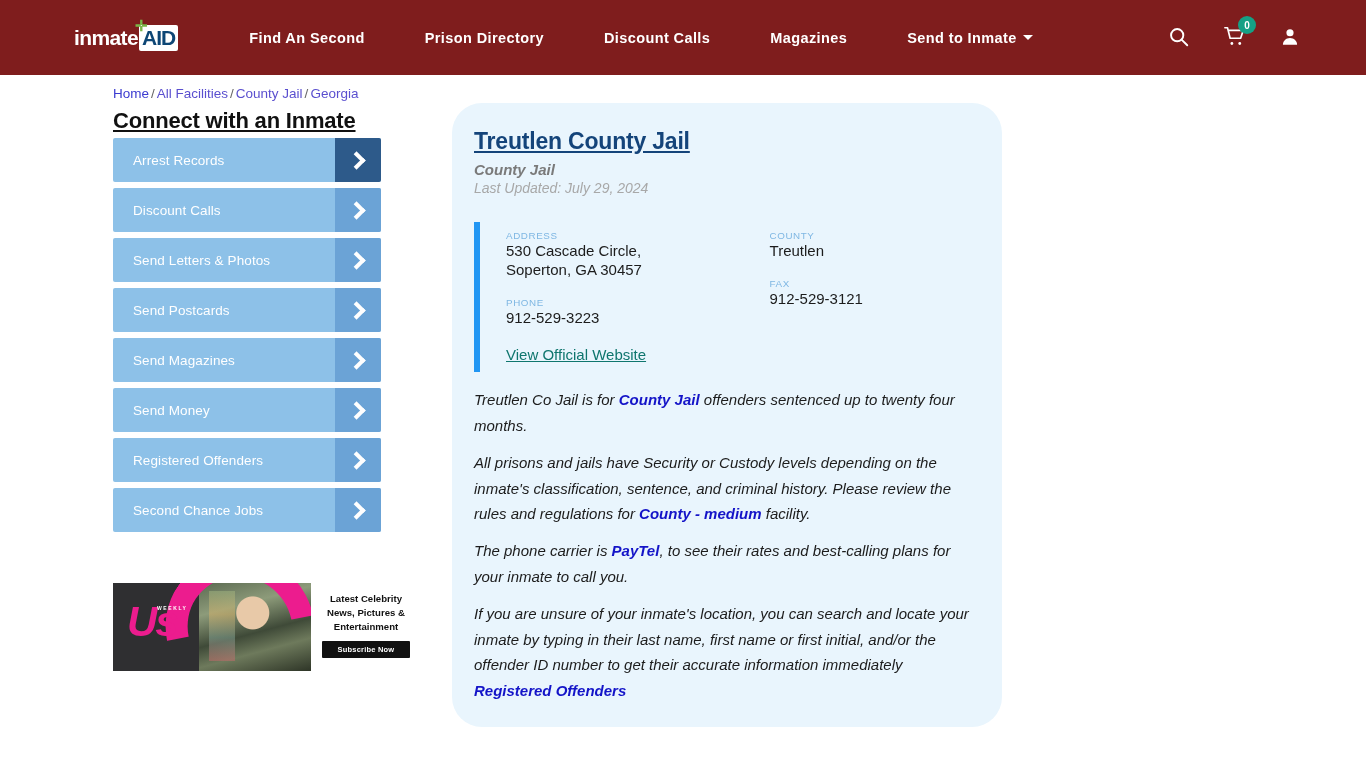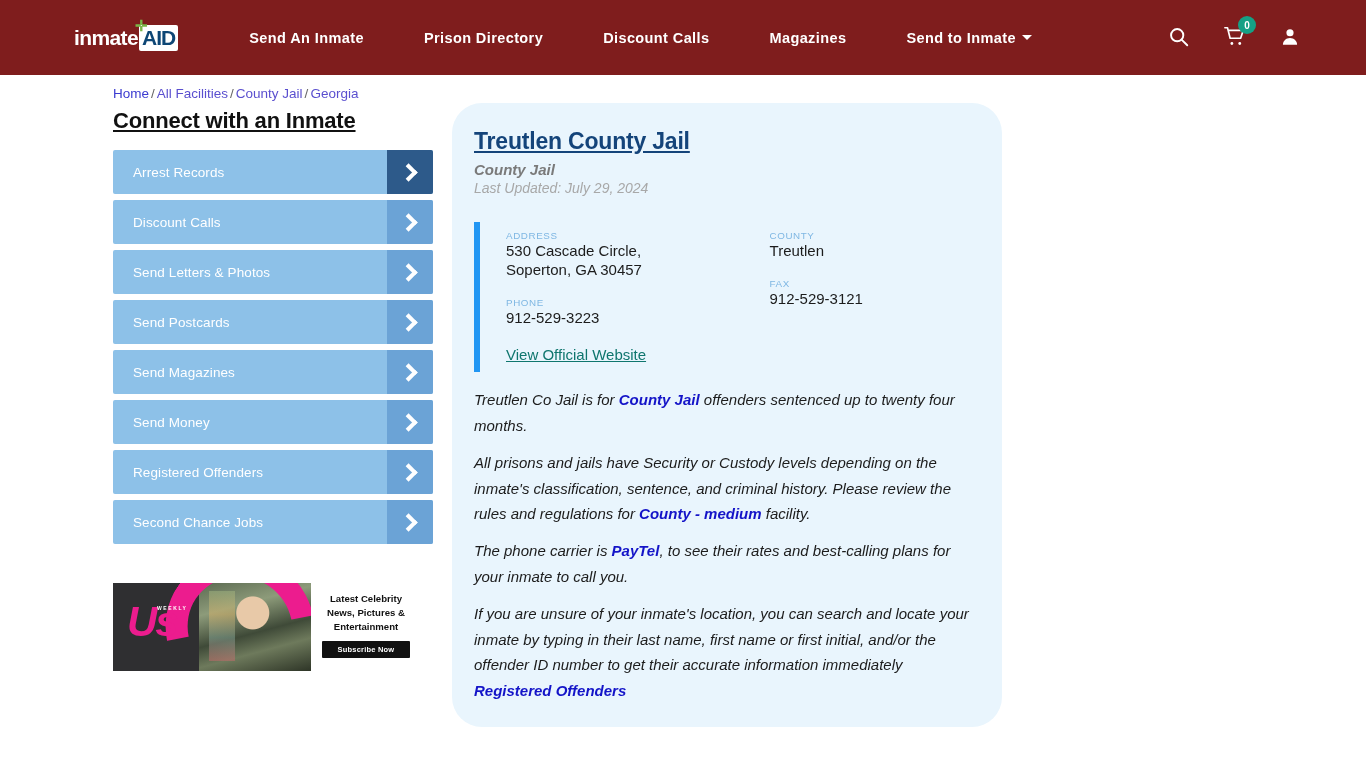--- a/index.html
+++ b/index.html
@@ -129,22 +129,22 @@
     font-weight: bold;
     color: #111;
     text-decoration: underline;
     letter-spacing: -0.2px;
   }
 
   
   .sidebar {
     position: absolute;
     left: 113px;
-    top: 75px;
-    width: 320px;
+    top: 63px;
+    width: 268px;
   }
   .side-btn {
     position: relative;
     height: 44px;
     background: #8dc1e8;
     margin-bottom: 6px;
     display: flex;
     align-items: center;
     border-radius: 2px;
     cursor: pointer;
@@ -362,21 +362,21 @@
 
   <div class="logo-wrap">
     <span class="logo-text">inmate</span>
     <span class="logo-aid">
       <span class="logo-plus">✛</span>
       <span>AID</span>
     </span>
   </div>
 
   <nav class="nav">
-    <a href="#">Send An Inmate</a>
+    <a href="#">Find An Second</a>
     <a href="#">Prison Directory</a>
     <a href="#">Discount Calls</a>
     <a href="#">Magazines</a>
     <a href="#" class="nav-dropdown"><span>Send to Inmate</span><span class="caret"></span></a>
   </nav>
 
   <div class="header-icons">
     <a href="#" class="hicon">
       <svg width="21" height="21" viewBox="0 0 24 24" fill="none" stroke="#ffffff" stroke-width="2.2">
         <circle cx="10.5" cy="10.5" r="7"></circle>

